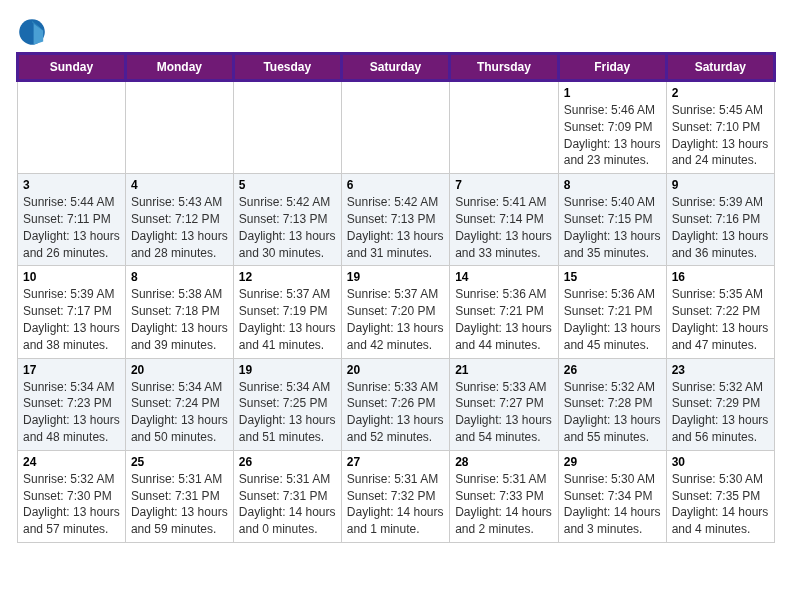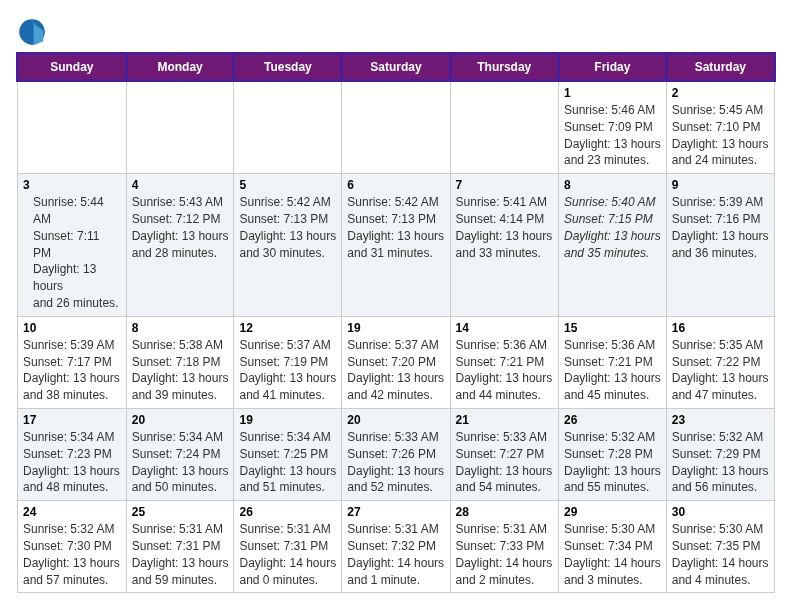--- a/index.html
+++ b/index.html
@@ -135,21 +135,21 @@
           <span class="day-number">2</span>
           <div class="cell-content" style="white-space: pre-line;">Sunrise: 5:45 AM
 Sunset: 7:10 PM
 Daylight: 13 hours
 and 24 minutes.</div>
         </td>
       </tr>
       <tr>
         <td>
           <span class="day-number">3</span>
-          <div class="cell-content" style="white-space: pre-line; margin-left: 10px;">Sunrise: 5:44 AM
+          <div class="cell-content" style="white-space: pre-line;">Sunrise: 5:44 AM
 Sunset: 7:11 PM
 Daylight: 13 hours
 and 26 minutes.</div>
         </td>
         <td>
           <span class="day-number">4</span>
           <div class="cell-content" style="white-space: pre-line;">Sunrise: 5:43 AM
 Sunset: 7:12 PM
 Daylight: 13 hours
 and 28 minutes.</div>
@@ -164,27 +164,27 @@
         <td>
           <span class="day-number">6</span>
           <div class="cell-content" style="white-space: pre-line;">Sunrise: 5:42 AM
 Sunset: 7:13 PM
 Daylight: 13 hours
 and 31 minutes.</div>
         </td>
         <td>
           <span class="day-number">7</span>
           <div class="cell-content" style="white-space: pre-line;">Sunrise: 5:41 AM
-Sunset: 4:14 PM
+Sunset: 7:14 PM
 Daylight: 13 hours
 and 33 minutes.</div>
         </td>
         <td>
           <span class="day-number">8</span>
-          <div class="cell-content" style="white-space: pre-line; font-style: italic;">Sunrise: 5:40 AM
+          <div class="cell-content" style="white-space: pre-line;">Sunrise: 5:40 AM
 Sunset: 7:15 PM
 Daylight: 13 hours
 and 35 minutes.</div>
         </td>
         <td>
           <span class="day-number">9</span>
           <div class="cell-content" style="white-space: pre-line;">Sunrise: 5:39 AM
 Sunset: 7:16 PM
 Daylight: 13 hours
 and 36 minutes.</div>

